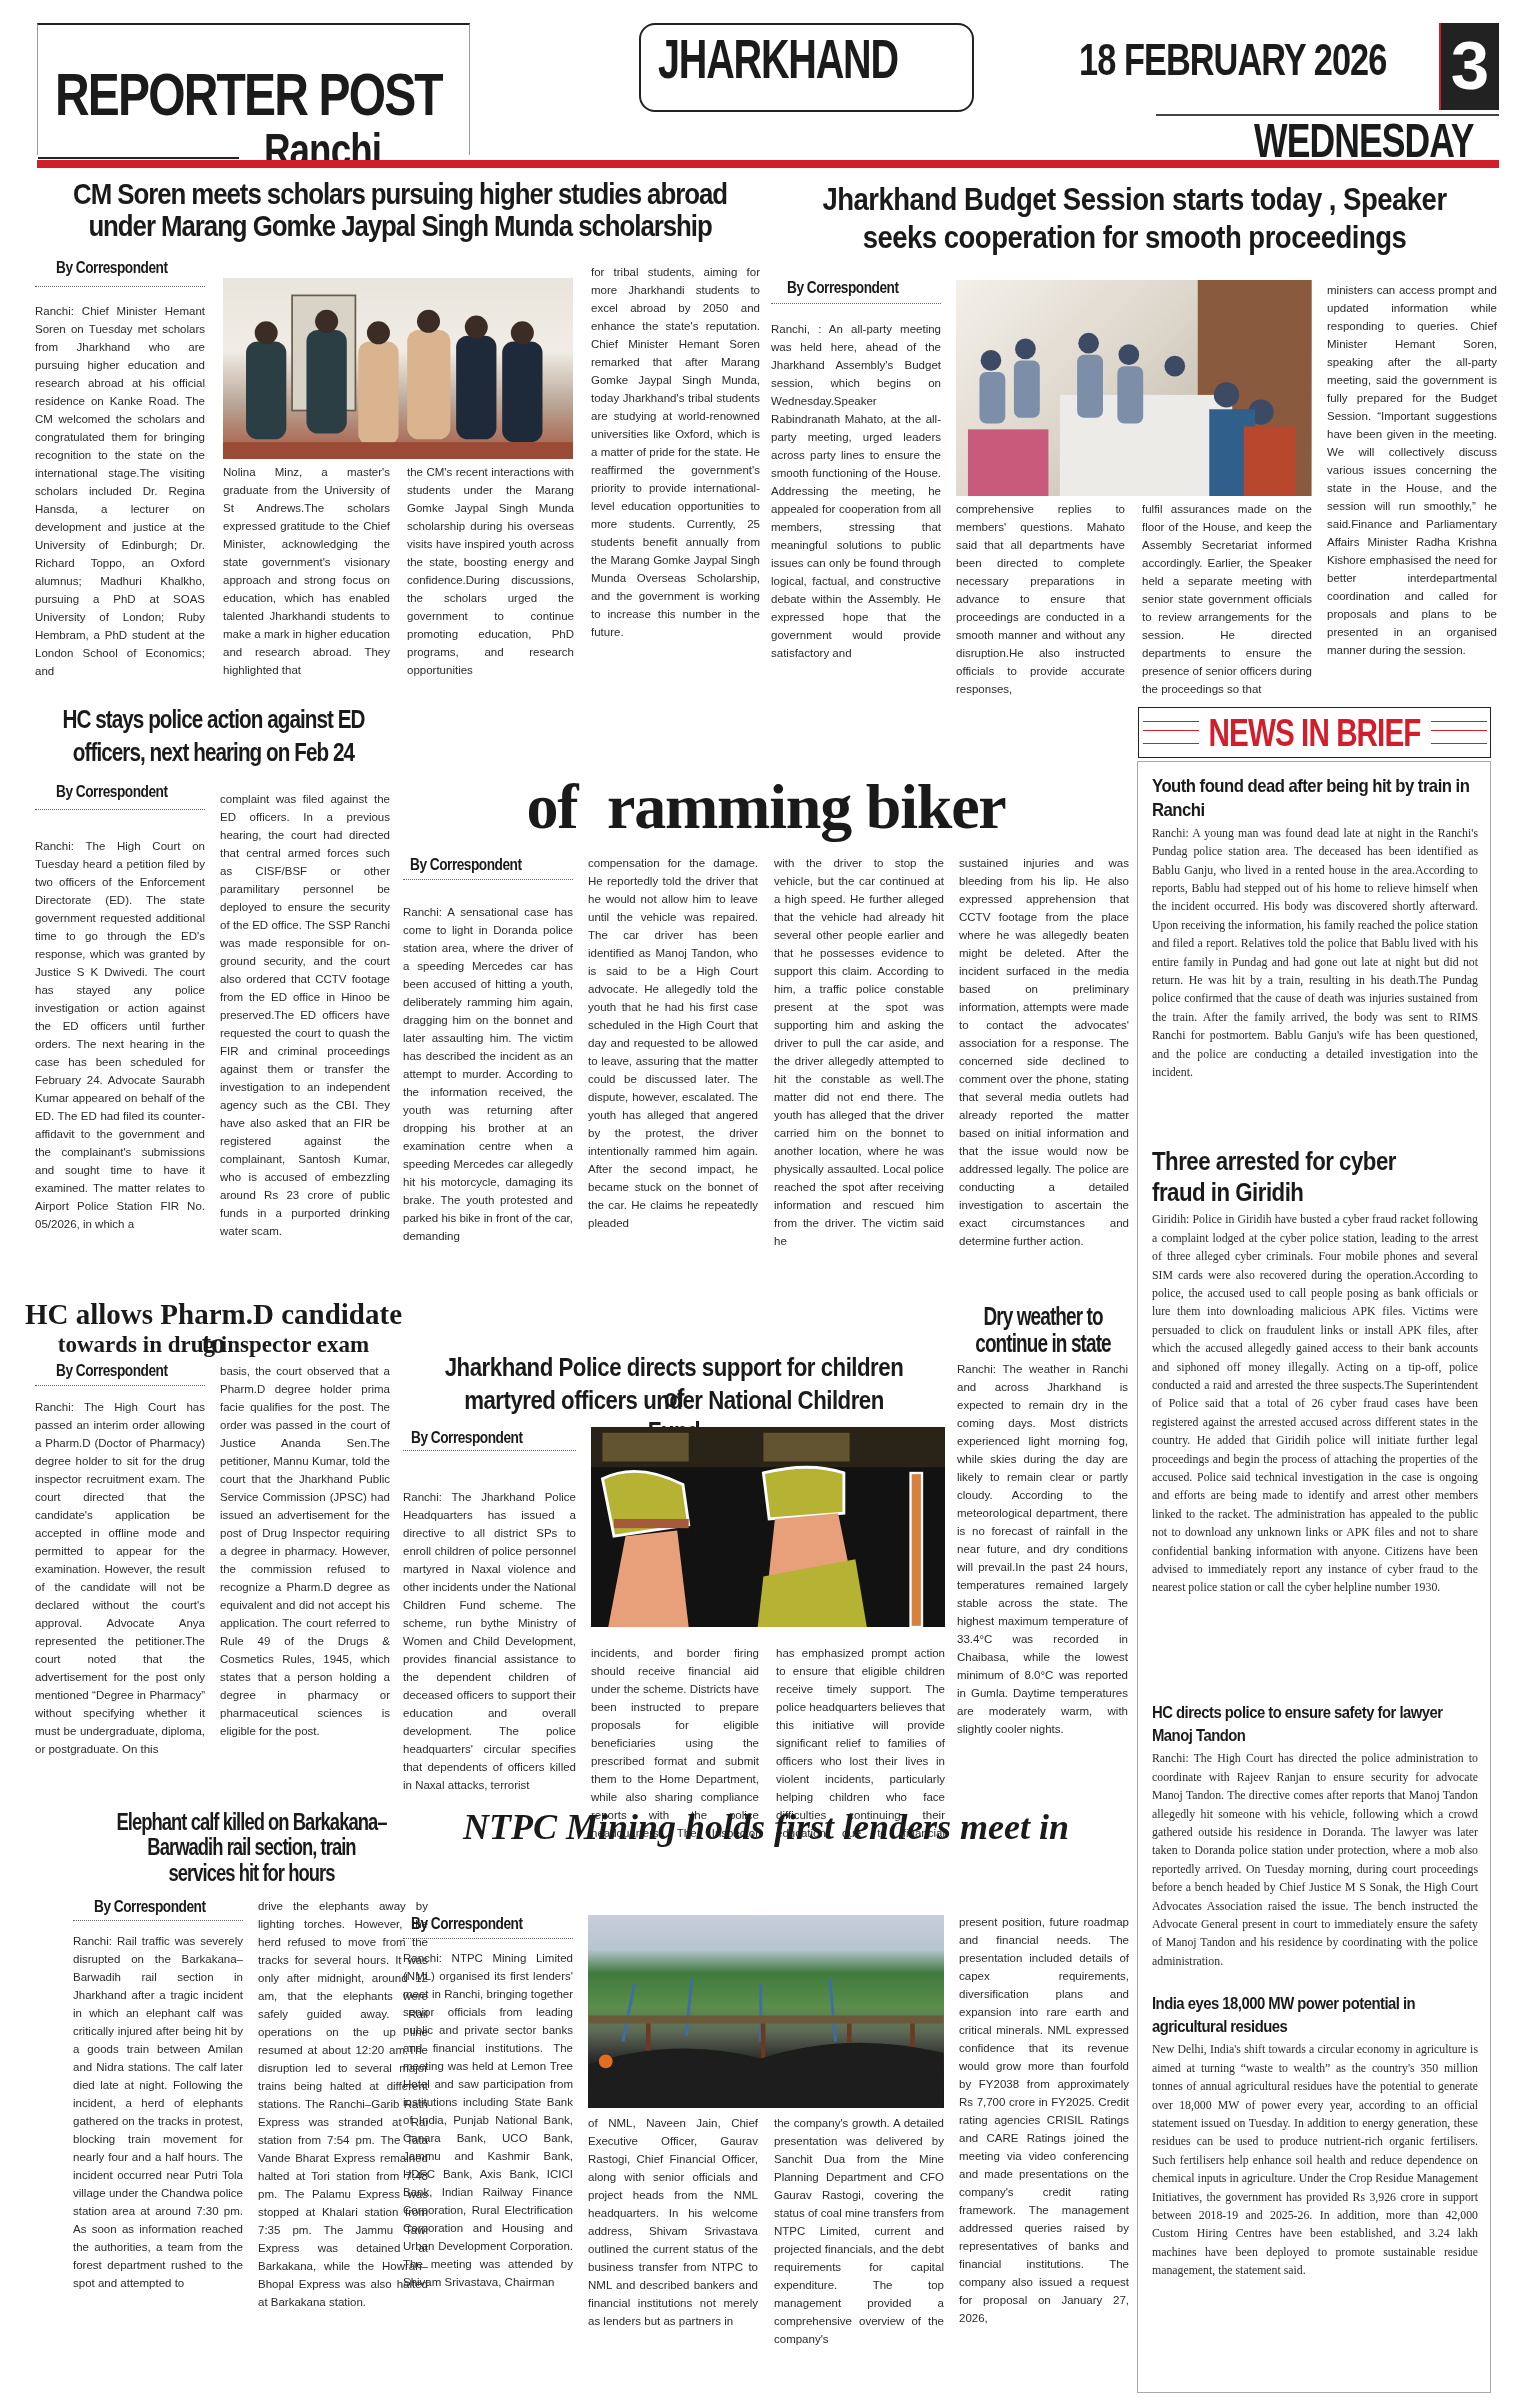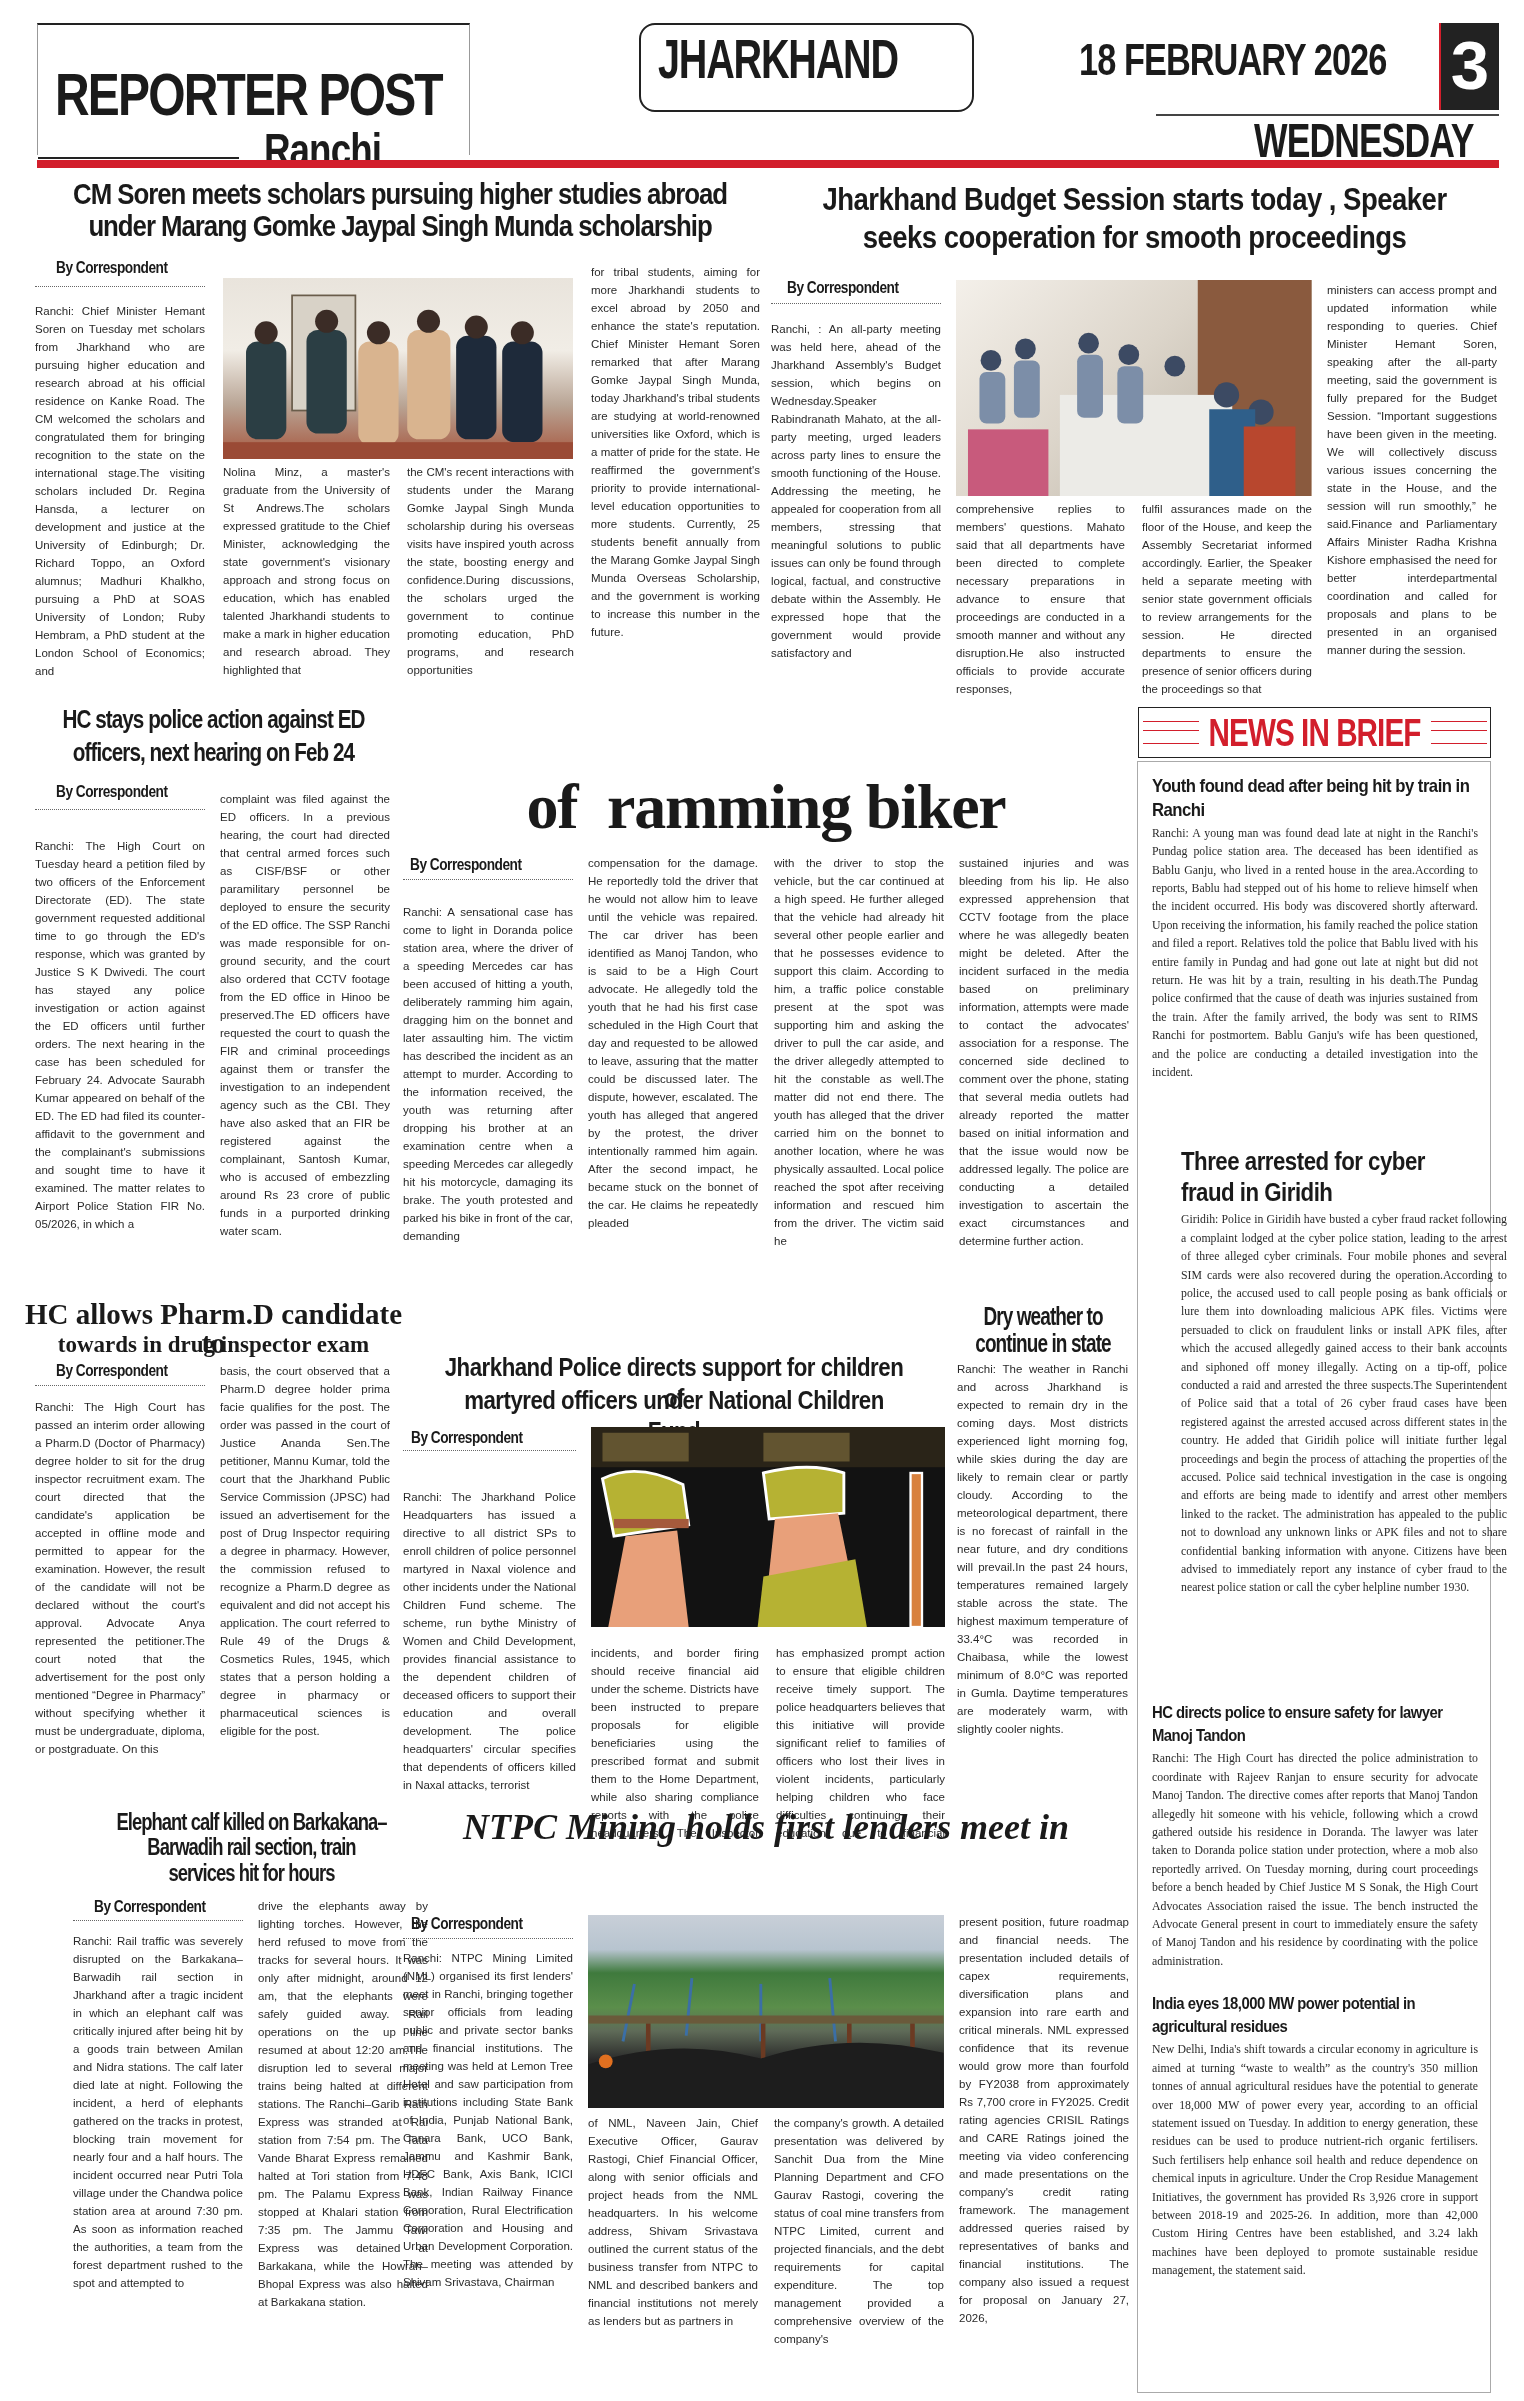--- a/index.html
+++ b/index.html
@@ -237,21 +237,21 @@
 <div class="abs nib-head">
   <div class="lines" style="left:3.5px;"></div>
   <div class="nib-title">NEWS IN BRIEF</div>
   <div class="lines" style="right:3.5px;"></div>
 </div>
 <div class="abs nib-box">
   <div class="abs" style="left:14px; top:11.5px; width:326px;">
     <div class="nib-hl" style="font-size:19px; line-height:24px; transform:scaleX(0.88); transform-origin:left; width:368px;">Youth found dead after being hit by train in Ranchi</div>
     <div class="nib-text" style="margin-top:2.3px;">Ranchi: A young man was found dead late at night in the Ranchi's Pundag police station area. The deceased has been identified as Bablu Ganju, who lived in a rented house in the area.According to reports, Bablu had stepped out of his home to relieve himself when the incident occurred. His body was discovered shortly afterward. Upon receiving the information, his family reached the police station and filed a report. Relatives told the police that Bablu lived with his entire family in Pundag and had gone out late at night but did not return. He was hit by a train, resulting in his death.The Pundag police confirmed that the cause of death was injuries sustained from the train. After the family arrived, the body was sent to RIMS Ranchi for postmortem. Bablu Ganju's wife has been questioned, and the police are conducting a detailed investigation into the incident.</div>
   </div>
-  <div class="abs" style="left:14px; top:384px; width:326px;margin-left:29px;">
+  <div class="abs" style="left:14px; top:384px; width:326px;">
     <div class="nib-hl" style="font-size:26.5px; line-height:31px; transform:scaleX(0.84); transform-origin:left; width:345px;">Three arrested for cyber fraud in Giridih</div>
     <div class="nib-text" style="margin-top:2.3px;">Giridih: Police in Giridih have busted a cyber fraud racket following a complaint lodged at the cyber police station, leading to the arrest of three alleged cyber criminals. Four mobile phones and several SIM cards were also recovered during the operation.According to police, the accused used to call people posing as bank officials or lure them into downloading malicious APK files. Victims were persuaded to click on fraudulent links or install APK files, after which the accused allegedly gained access to their bank accounts and siphoned off money illegally. Acting on a tip-off, police conducted a raid and arrested the three suspects.The Superintendent of Police said that a total of 26 cyber fraud cases have been registered against the arrested accused across different states in the country. He added that Giridih police will initiate further legal proceedings and begin the process of attaching the properties of the accused. Police said technical investigation in the case is ongoing and efforts are being made to identify and arrest other members linked to the racket. The administration has appealed to the public not to download any unknown links or APK files and not to share confidential banking information with anyone. Citizens have been advised to immediately report any instance of cyber fraud to the nearest police station or call the cyber helpline number 1930.</div>
   </div>
   <div class="abs" style="left:14px; top:939px; width:326px;">
     <div class="nib-hl" style="font-size:17.3px; line-height:23px; transform:scaleX(0.86); transform-origin:left; width:368px;">HC directs police to ensure safety for lawyer Manoj Tandon</div>
     <div class="nib-text" style="margin-top:2.3px;">Ranchi: The High Court has directed the police administration to coordinate with Rajeev Ranjan to ensure security for advocate Manoj Tandon. The directive comes after reports that Manoj Tandon allegedly hit someone with his vehicle, following which a crowd gathered outside his residence in Doranda. The lawyer was later taken to Doranda police station under protection, where a mob also reportedly arrived. On Tuesday morning, during court proceedings before a bench headed by Chief Justice M S Sonak, the High Court Advocates Association raised the issue. The bench instructed the Advocate General present in court to immediately ensure the safety of Manoj Tandon and his residence by coordinating with the police administration.</div>
   </div>
   <div class="abs" style="left:14px; top:1230px; width:326px;">
     <div class="nib-hl" style="font-size:17.3px; line-height:23px; transform:scaleX(0.86); transform-origin:left; width:368px;">India eyes 18,000 MW power potential in agricultural residues</div>
     <div class="nib-text" style="margin-top:2.3px;">New Delhi, India's shift towards a circular economy in agriculture is aimed at turning “waste to wealth” as the country's 350 million tonnes of annual agricultural residues have the potential to generate over 18,000 MW of power every year, according to an official statement issued on Tuesday. In addition to energy generation, these residues can be used to produce nutrient-rich organic fertilisers. Such fertilisers help enhance soil health and reduce dependence on chemical inputs in agriculture. Under the Crop Residue Management Initiatives, the government has provided Rs 3,926 crore in support between 2018-19 and 2025-26. In addition, more than 42,000 Custom Hiring Centres have been established, and 3.24 lakh machines have been deployed to promote sustainable residue management, the statement said.</div>

